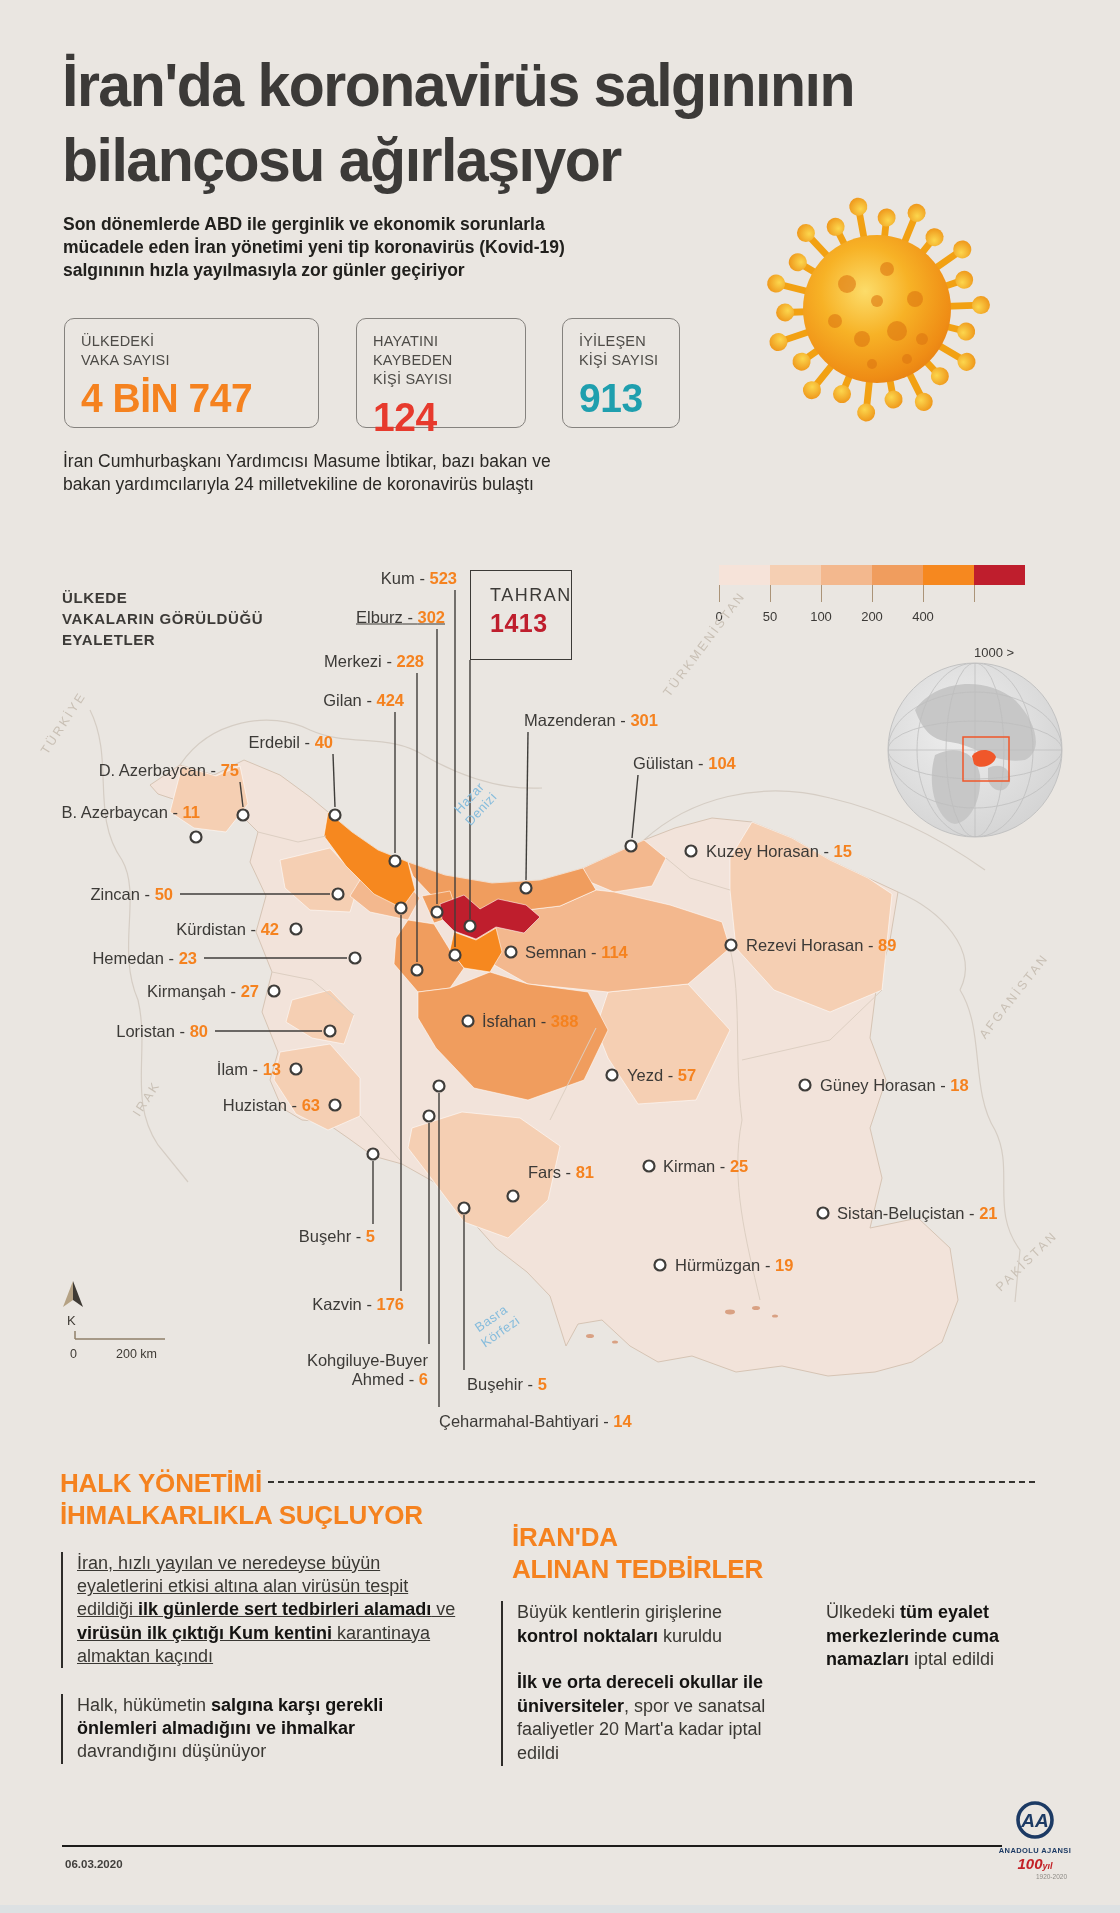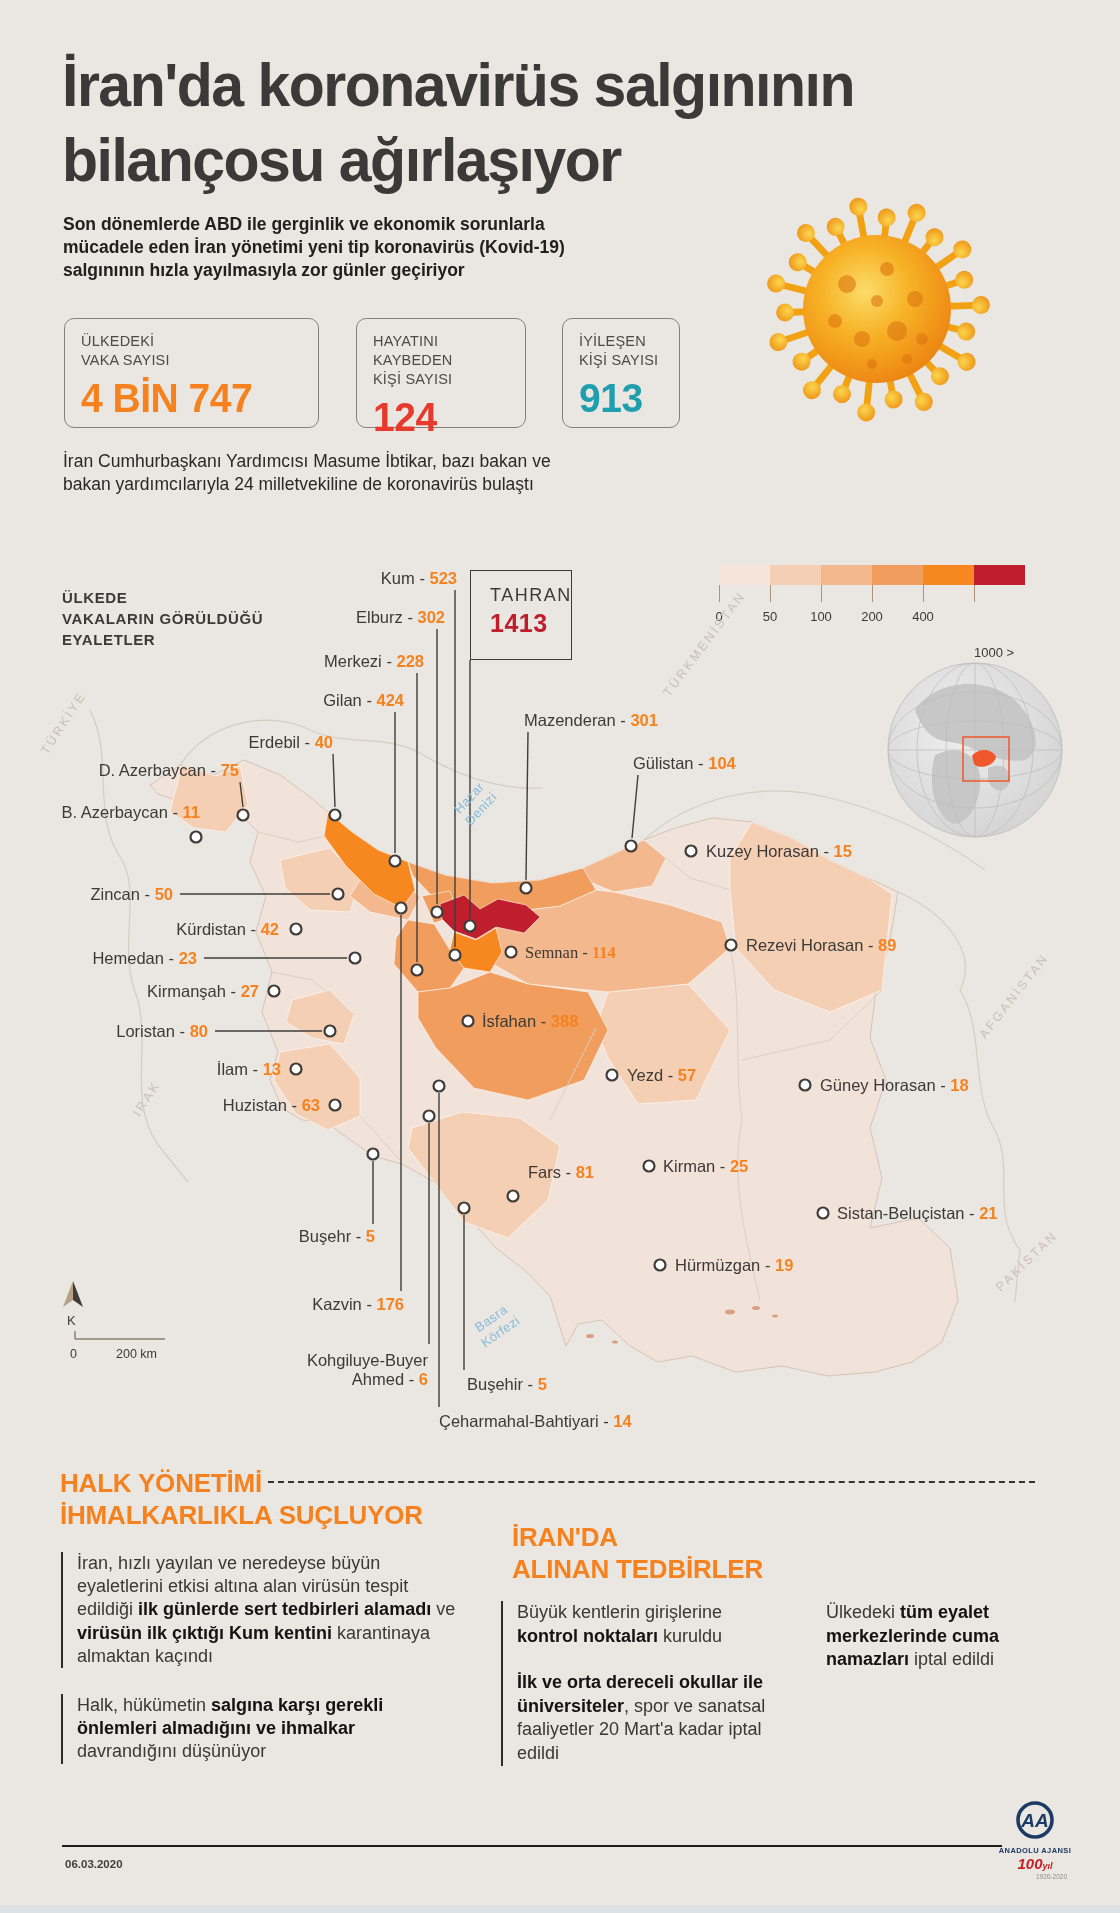--- a/index.html
+++ b/index.html
@@ -60,21 +60,21 @@
   .sea-label {
     position:absolute; font-size:13px; line-height:16px; color:#86bcdc; letter-spacing:.5px;
     transform-origin:0 50%; white-space:pre-line; text-align:center;
   }
   
   .sec-heading { position:absolute; font-size:26px; line-height:32px; font-weight:700; color:#f5821f; letter-spacing:-.2px; }
   .dashed { position:absolute; left:268px; top:1481px; width:767px; border-top:2.5px dashed #35332f; }
   .para { font-size:18px; color:#3a3833; }
   .para b { color:#141311; }
   .col-left-p1 { position:absolute; left:61px; top:1552px; width:398px; line-height:23.2px;
-    border-left:2.5px solid #2e2c29; padding-left:14px; }
+    border-left:2.5px solid #2e2c29; padding-left:14px;text-decoration:underline; }
   .col-left-p2 { position:absolute; left:61px; top:1694px; width:398px; line-height:23.2px;
     border-left:2.5px solid #2e2c29; padding-left:14px; }
   .col-mid { position:absolute; left:501px; top:1601px; width:285px; line-height:23.6px;
     border-left:2.5px solid #2e2c29; padding-left:14px; }
   .col-mid .p2 { margin-top:23px; }
   .col-right { position:absolute; left:826px; top:1601px; width:205px; line-height:23.6px; }
   .col-right .p2 { margin-top:23px; }
   
   .footer-rule { position:absolute; left:62px; top:1845px; width:940px; border-top:2.5px solid #1d1c1a; }
   .footer-date { position:absolute; left:65px; top:1858px; font-size:11.5px; font-weight:700; color:#413f3c; }
@@ -404,21 +404,21 @@
         <div class="tick-label last" style="left: 255px; margin-top: 36px;">1000 &gt;</div>
       </div>
 
     <div class="tahran-box">
       <div class="tahran-name">TAHRAN</div>
       <div class="tahran-value">1413</div>
     </div>
 
     <div id="prov-labels">
         <div class="prov-label" style="top: 18px; right: 663px; text-align: right;"><span>Kum</span><span> - </span><span class="val">523</span></div>
-        <div class="prov-label" style="top: 57px; right: 675px; text-align: right;"><span>Elburz</span><span> - </span><span class="val">302</span></div>
+        <div class="prov-label" style="top: 57px; right: 675px; text-align: right; text-decoration: underline;"><span>Elburz</span><span> - </span><span class="val">302</span></div>
         <div class="prov-label" style="top: 101px; right: 696px; text-align: right;"><span>Merkezi</span><span> - </span><span class="val">228</span></div>
         <div class="prov-label" style="top: 140px; right: 716px; text-align: right;"><span>Gilan</span><span> - </span><span class="val">424</span></div>
         <div class="prov-label" style="top: 182px; right: 787px; text-align: right;"><span>Erdebil</span><span> - </span><span class="val">40</span></div>
         <div class="prov-label" style="top: 210px; right: 881px; text-align: right;"><span>D. Azerbaycan</span><span> - </span><span class="val">75</span></div>
         <div class="prov-label" style="top: 252px; right: 920px; text-align: right;"><span>B. Azerbaycan</span><span> - </span><span class="val">11</span></div>
         <div class="prov-label" style="top: 334px; right: 947px; text-align: right;"><span>Zincan</span><span> - </span><span class="val">50</span></div>
         <div class="prov-label" style="top: 369px; right: 841px; text-align: right;"><span>Kürdistan</span><span> - </span><span class="val">42</span></div>
         <div class="prov-label" style="top: 398px; right: 923px; text-align: right;"><span>Hemedan</span><span> - </span><span class="val">23</span></div>
         <div class="prov-label" style="top: 431px; right: 861px; text-align: right;"><span>Kirmanşah</span><span> - </span><span class="val">27</span></div>
         <div class="prov-label" style="top: 471px; right: 912px; text-align: right;"><span>Loristan</span><span> - </span><span class="val">80</span></div>
@@ -426,21 +426,21 @@
         <div class="prov-label" style="top: 545px; right: 800px; text-align: right;"><span>Huzistan</span><span> - </span><span class="val">63</span></div>
         <div class="prov-label" style="top: 676px; right: 745px; text-align: right;"><span>Buşehr</span><span> - </span><span class="val">5</span></div>
         <div class="prov-label" style="top: 744px; right: 716px; text-align: right;"><span>Kazvin</span><span> - </span><span class="val">176</span></div>
         <div class="prov-label two-line" style="top: 810px; right: 692px; text-align: right;"><span>Kohgiluye-Buyer<br>Ahmed</span><span> - </span><span class="val">6</span></div>
         <div class="prov-label" style="top: 824px; left: 437px;"><span>Buşehir</span><span> - </span><span class="val">5</span></div>
         <div class="prov-label" style="top: 861px; left: 409px;"><span>Çeharmahal-Bahtiyari</span><span> - </span><span class="val">14</span></div>
         <div class="prov-label" style="top: 160px; left: 494px;"><span>Mazenderan</span><span> - </span><span class="val">301</span></div>
         <div class="prov-label" style="top: 203px; left: 603px;"><span>Gülistan</span><span> - </span><span class="val">104</span></div>
         <div class="prov-label" style="top: 291px; left: 676px;"><span>Kuzey Horasan</span><span> - </span><span class="val">15</span></div>
         <div class="prov-label" style="top: 385px; left: 716px;"><span>Rezevi Horasan</span><span> - </span><span class="val">89</span></div>
-        <div class="prov-label" style="top: 392px; left: 495px; font-family: Liberation Serif, serif;"><span>Semnan</span><span> - </span><span class="val">114</span></div>
+        <div class="prov-label" style="top: 392px; left: 495px;"><span>Semnan</span><span> - </span><span class="val">114</span></div>
         <div class="prov-label" style="top: 461px; left: 452px;"><span>İsfahan</span><span> - </span><span class="val">388</span></div>
         <div class="prov-label" style="top: 515px; left: 597px;"><span>Yezd</span><span> - </span><span class="val">57</span></div>
         <div class="prov-label" style="top: 525px; left: 790px;"><span>Güney Horasan</span><span> - </span><span class="val">18</span></div>
         <div class="prov-label" style="top: 606px; left: 633px;"><span>Kirman</span><span> - </span><span class="val">25</span></div>
         <div class="prov-label" style="top: 612px; left: 498px;"><span>Fars</span><span> - </span><span class="val">81</span></div>
         <div class="prov-label" style="top: 653px; left: 807px;"><span>Sistan-Beluçistan</span><span> - </span><span class="val">21</span></div>
         <div class="prov-label" style="top: 705px; left: 645px;"><span>Hürmüzgan</span><span> - </span><span class="val">19</span></div>
       </div>
     <div id="neighbor-labels">
         <div class="neighbor-label" style="left: 14px; top: 186px; transform: rotate(-57deg);">TÜRKİYE</div>

